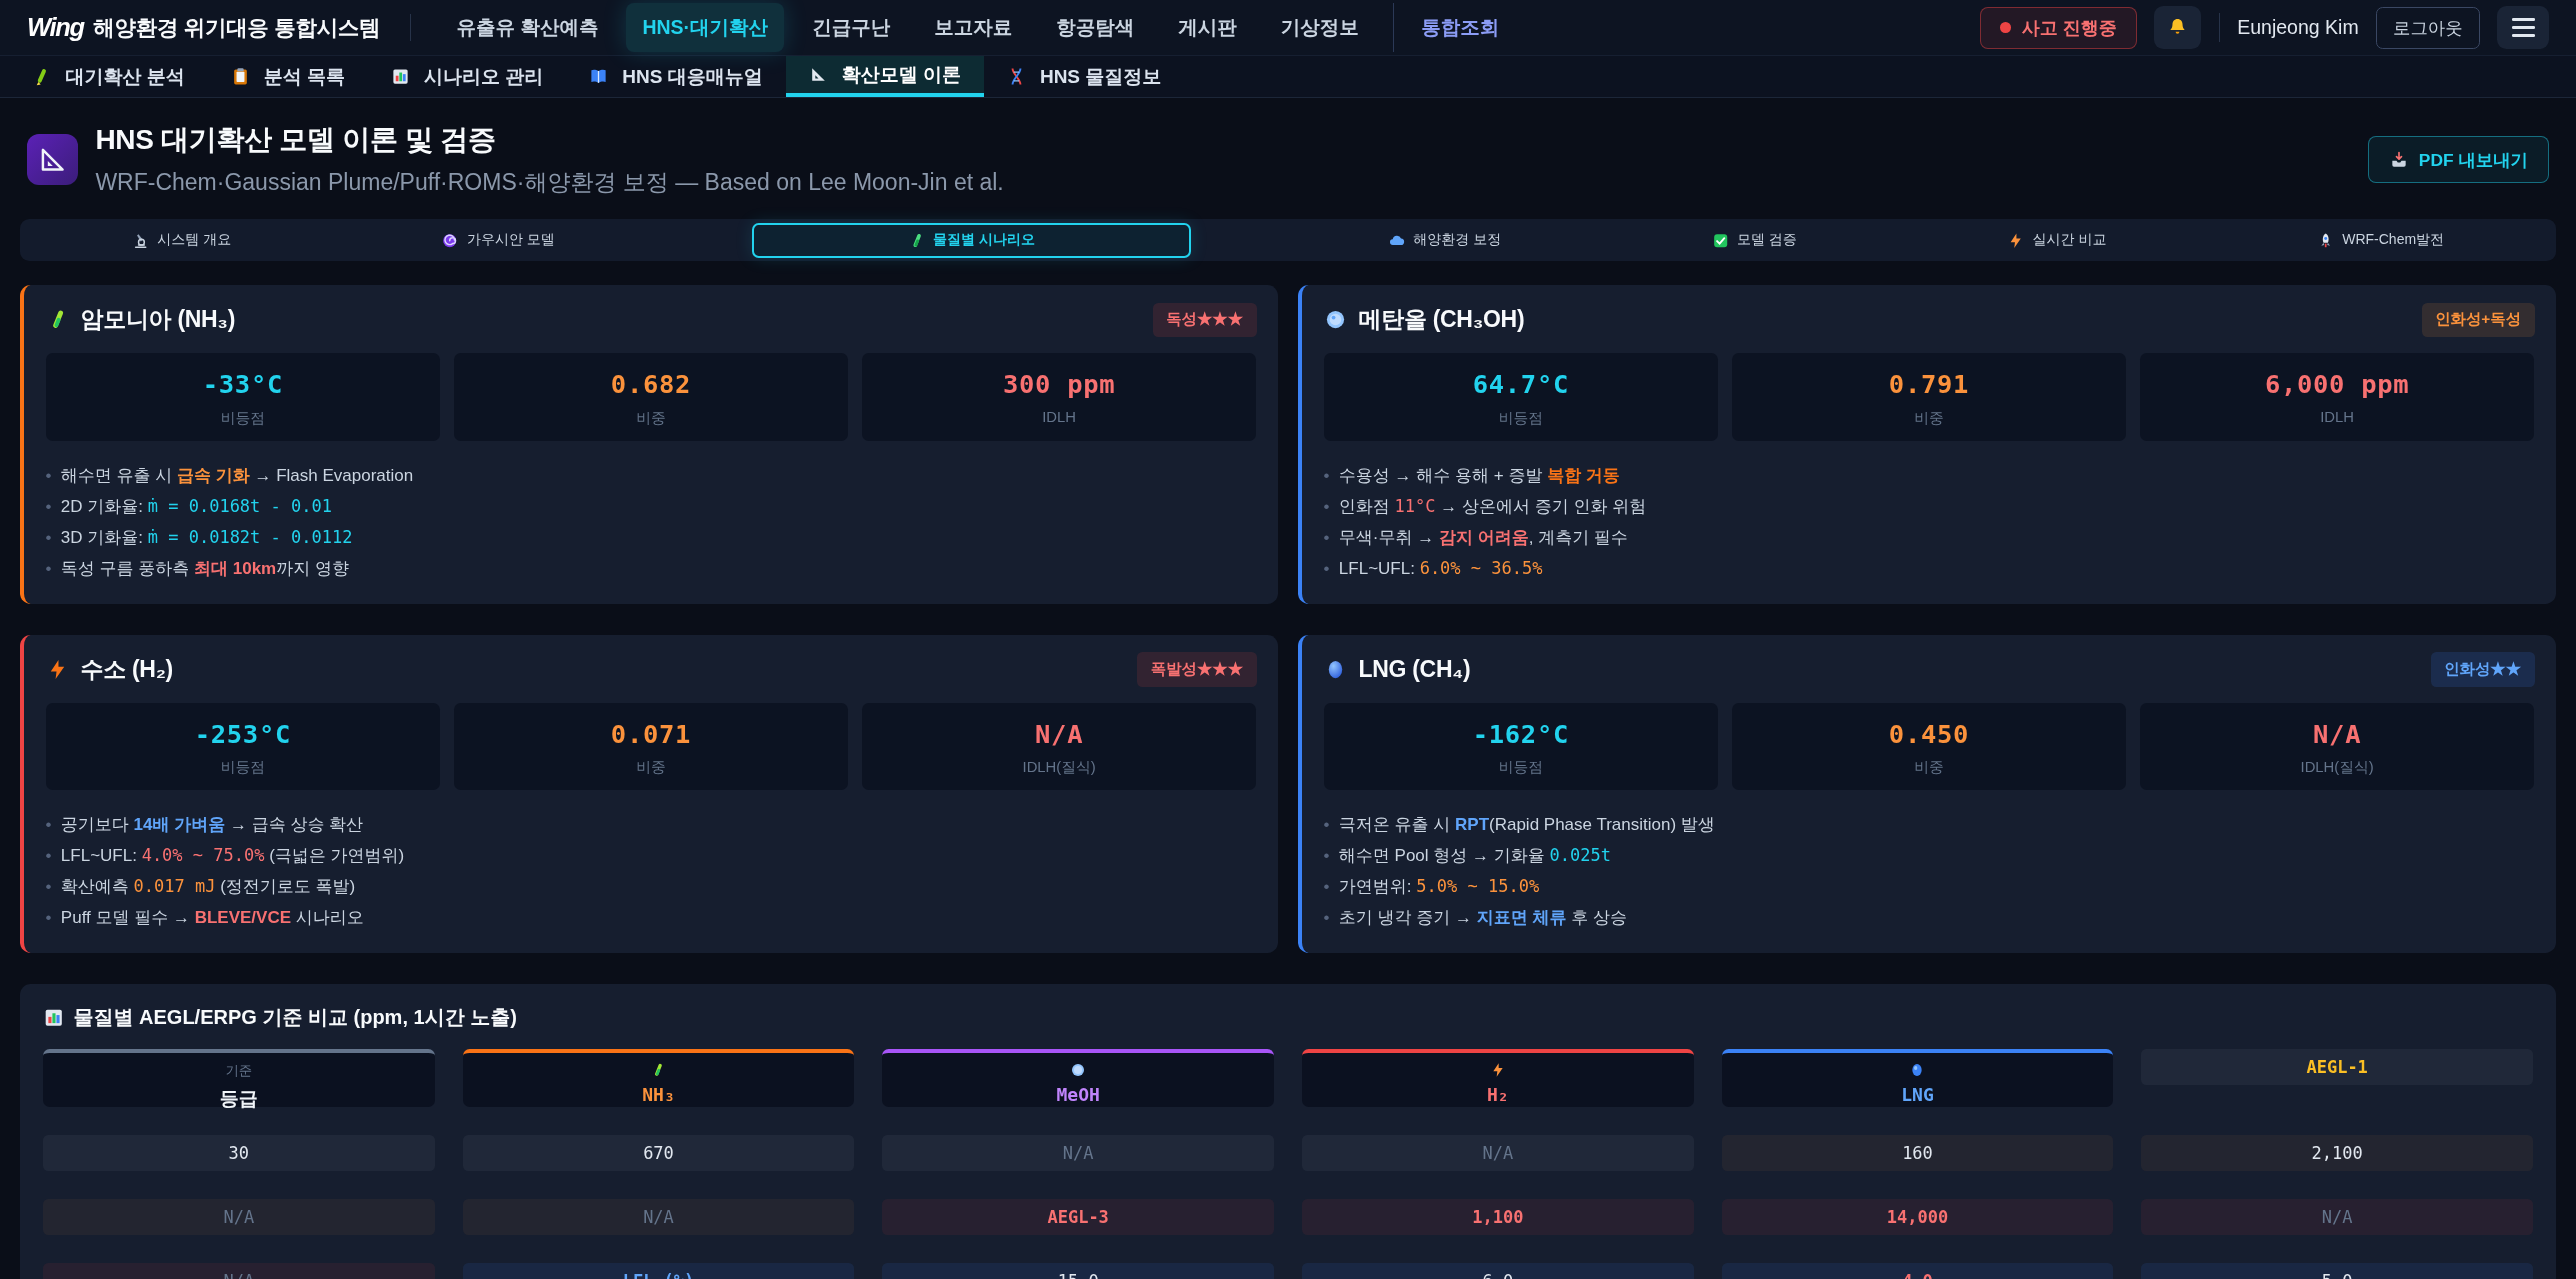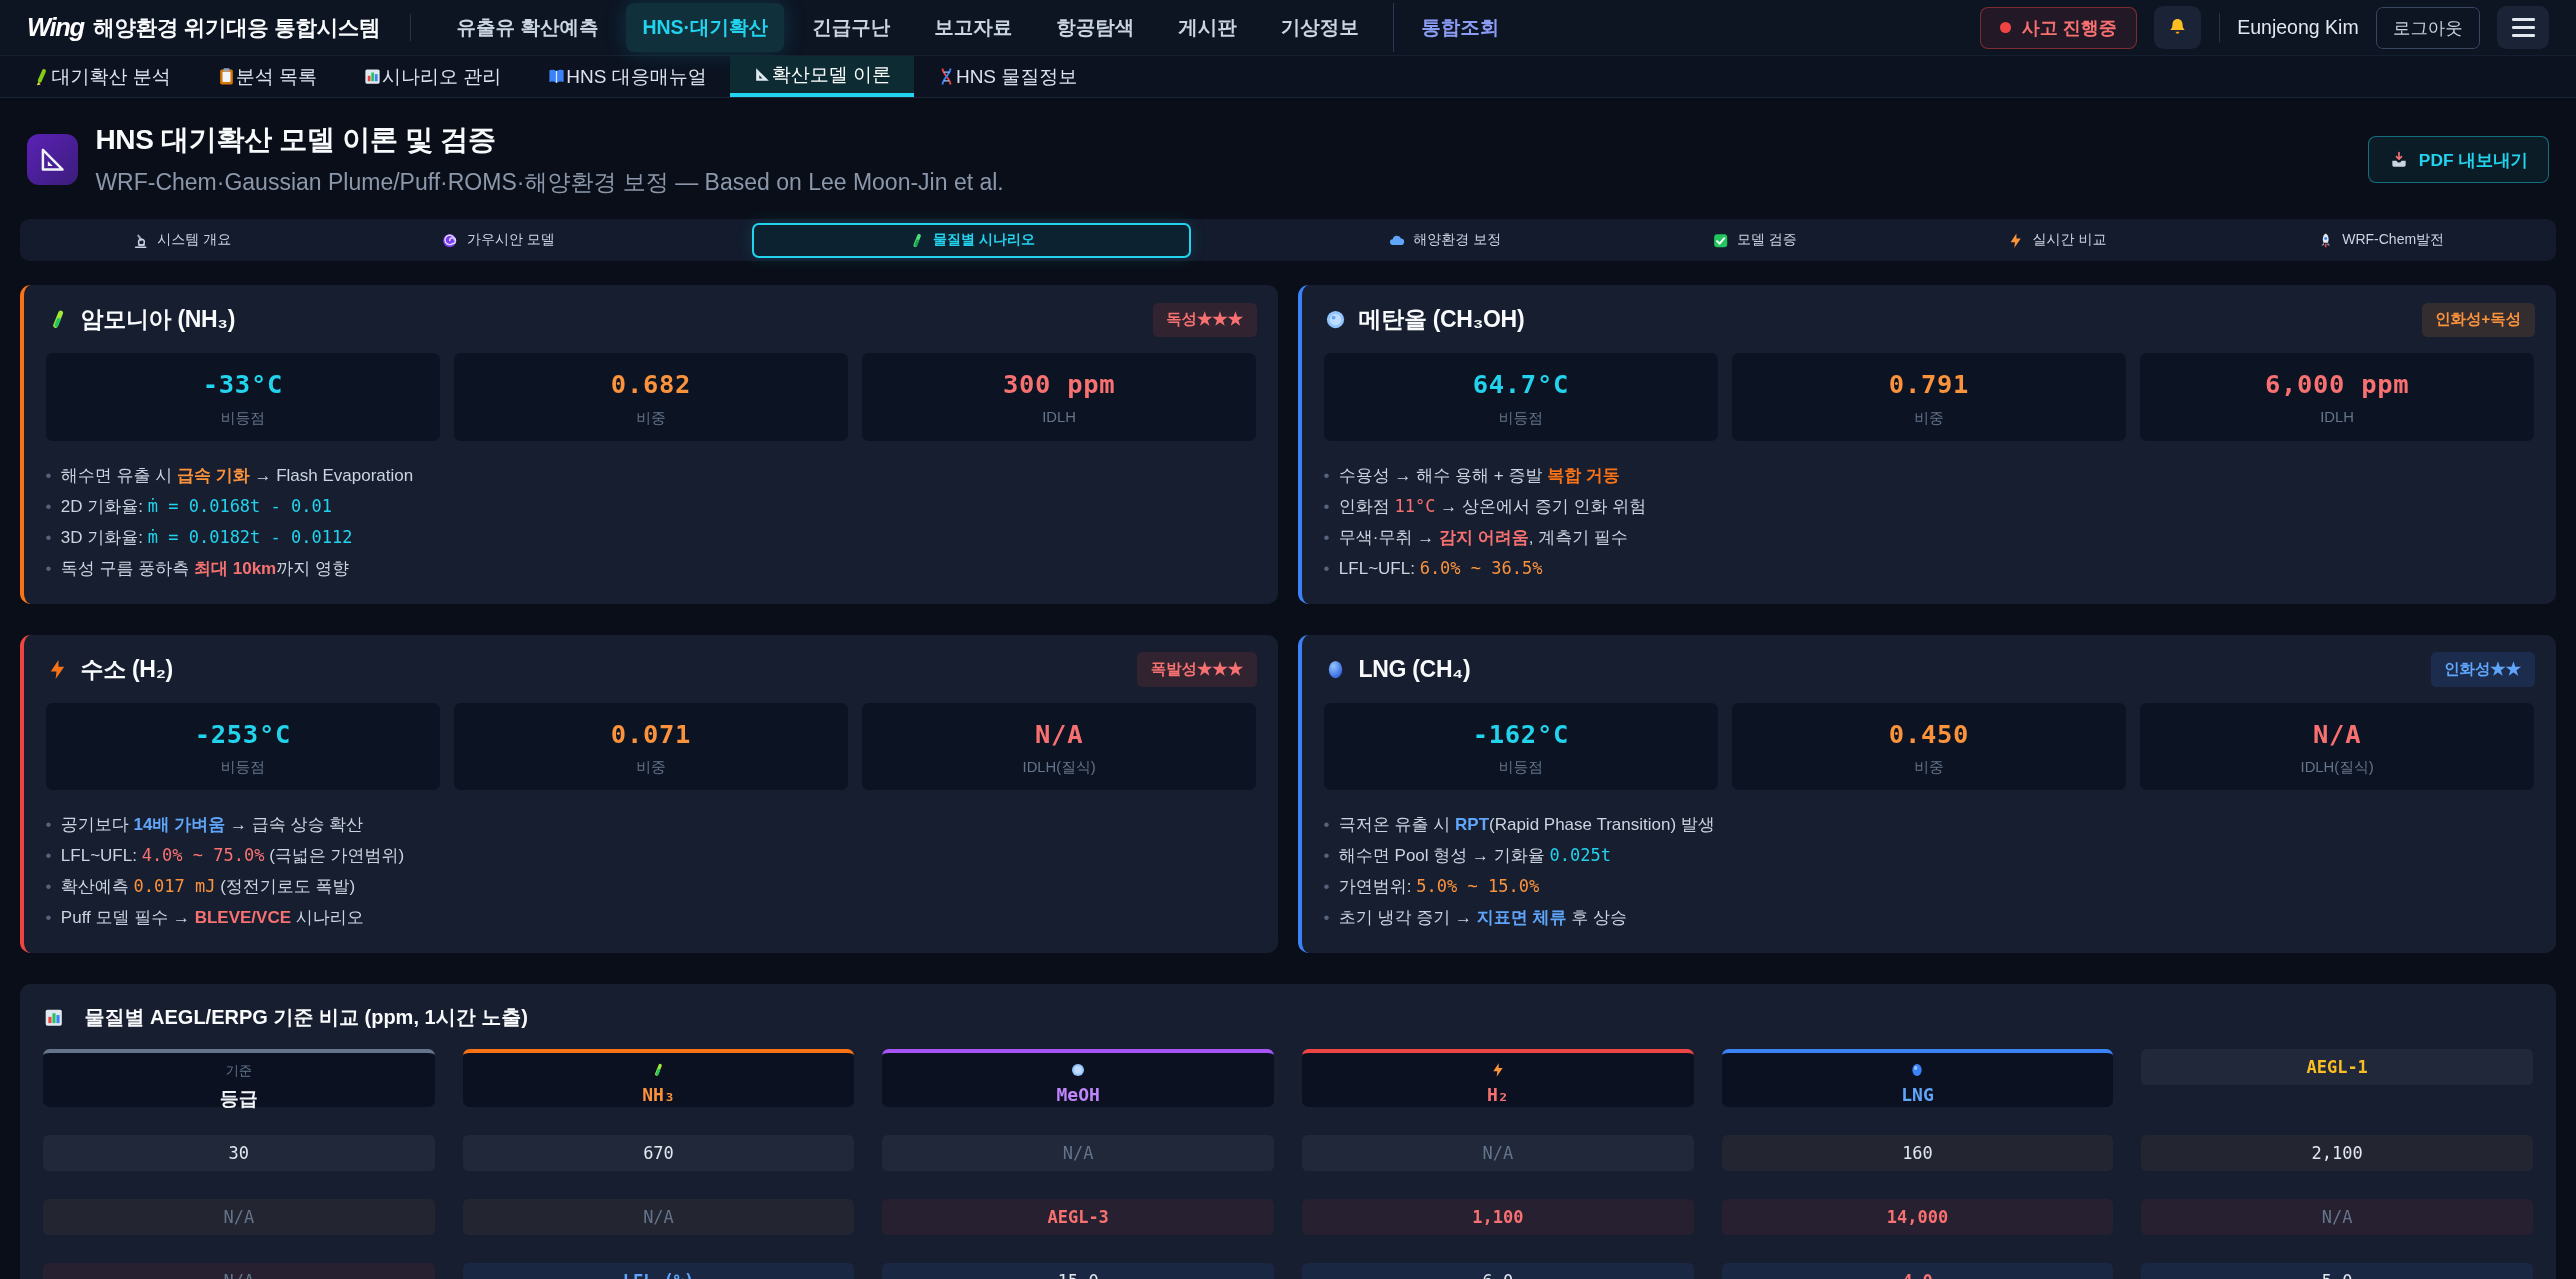--- a/index.html
+++ b/index.html
@@ -23,21 +23,21 @@
   .incident-dot { width:10.7px; height:10.7px; border-radius:50%; background:#ef4444; }
   .icon-btn { width:47px; height:43px; background:#1a2436; border-radius:9.4px; display:flex; align-items:center; justify-content:center; cursor:pointer; }
   .v-sep { width:1.3px; height:29.5px; background:#273349; }
   .user-name { font-size:19.5px; color:#e2e8f0; }
   .logout-btn { font-size:17.4px; color:#cbd5e1; border:1.3px solid #3a4763; border-radius:6.7px; padding:8px 16px; background:transparent; cursor:pointer; }
   .burger { display:flex; flex-direction:column; gap:5.4px; }
   .burger span { display:block; width:23px; height:2.7px; background:#e2e8f0; border-radius:1.3px; }
 
   
   .subtabs { height:42px; background:#0c1220; border-bottom:1.3px solid #1c2638; display:flex; align-items:stretch; padding:0 9.4px; }
-  .subtab { display:flex; align-items:center; gap:0; padding:0 23px; font-size:19px; font-weight:normal; color:#dbe3ee; cursor:pointer; }
+  .subtab { display:flex; align-items:center; gap:14px; padding:0 23px; font-size:19px; font-weight:bold; color:#dbe3ee; cursor:pointer; }
   .subtab.active { background:#0d2b33; border-bottom:4px solid #22d3ee; color:#ffffff; }
 
   
   .page-header { display:flex; align-items:center; padding:23px 27px 17.4px 27px; }
   .header-icon { width:51px; height:51px; border-radius:12px; background:linear-gradient(135deg,#5b21b6,#3b1d7a);
     display:flex; align-items:center; justify-content:center; margin-right:17.4px; }
   .page-title { font-size:28px; font-weight:bold; color:#f8fafc; letter-spacing:-0.3px; }
   .page-subtitle { font-size:23px; color:#8b98ab; margin-top:8px; }
   .header-spacer { flex:1; }
   .pdf-btn { display:flex; align-items:center; gap:9.4px; font-size:17.4px; font-weight:bold; color:#22d3ee;
@@ -75,21 +75,21 @@
   .b-orange { color:#fb923c; font-weight:bold; }
   .b-red    { color:#f87171; font-weight:bold; }
   .b-blue   { color:#60a5fa; font-weight:bold; }
   .b-purple { color:#f97316; font-weight:bold; }
   .m-cyan   { font-family:"DejaVu Sans Mono", monospace; color:#22d3ee; }
   .m-orange { font-family:"DejaVu Sans Mono", monospace; color:#fb923c; }
   .m-red    { font-family:"DejaVu Sans Mono", monospace; color:#f87171; }
 
   
   .table-card { margin:31px 20px 0 20px; background:#161e2f; border-radius:10.7px; padding:20px 23px 21.5px 23px; }
-  .table-title { display:flex; align-items:center; gap:20px; font-size:20px; font-weight:bold; color:#f8fafc; margin-bottom:17.4px; }
+  .table-title { display:flex; align-items:center; gap:9px; font-size:20px; font-weight:bold; color:#f8fafc; margin-bottom:17.4px; }
   .cmp-grid { display:grid; grid-template-columns:repeat(6,1fr); column-gap:10.7px; row-gap:8px;gap:28px; }
   .cmp-head { background:#0b1120; border-radius:6.7px; border-top:4px solid #64748b; text-align:center; padding:9.4px 0 12px 0; height:58px; }
   .cmp-head .small { font-size:13.4px; color:#64748b; }
   .cmp-head .big { font-size:19px; font-weight:bold; color:#f1f5f9; margin-top:5.4px; }
   .cmp-head.col-nh3  { border-top-color:#f97316; }
   .cmp-head.col-meoh { border-top-color:#a855f7; }
   .cmp-head.col-h2   { border-top-color:#ef4444; }
   .cmp-head.col-lng  { border-top-color:#3b82f6; }
   .col-name { font-family:"DejaVu Sans Mono", monospace; font-size:18px; font-weight:bold; margin-top:4px; }
   .n-orange { color:#fb923c; } .n-purple { color:#c084fc; } .n-red { color:#f87171; } .n-blue { color:#60a5fa; }

